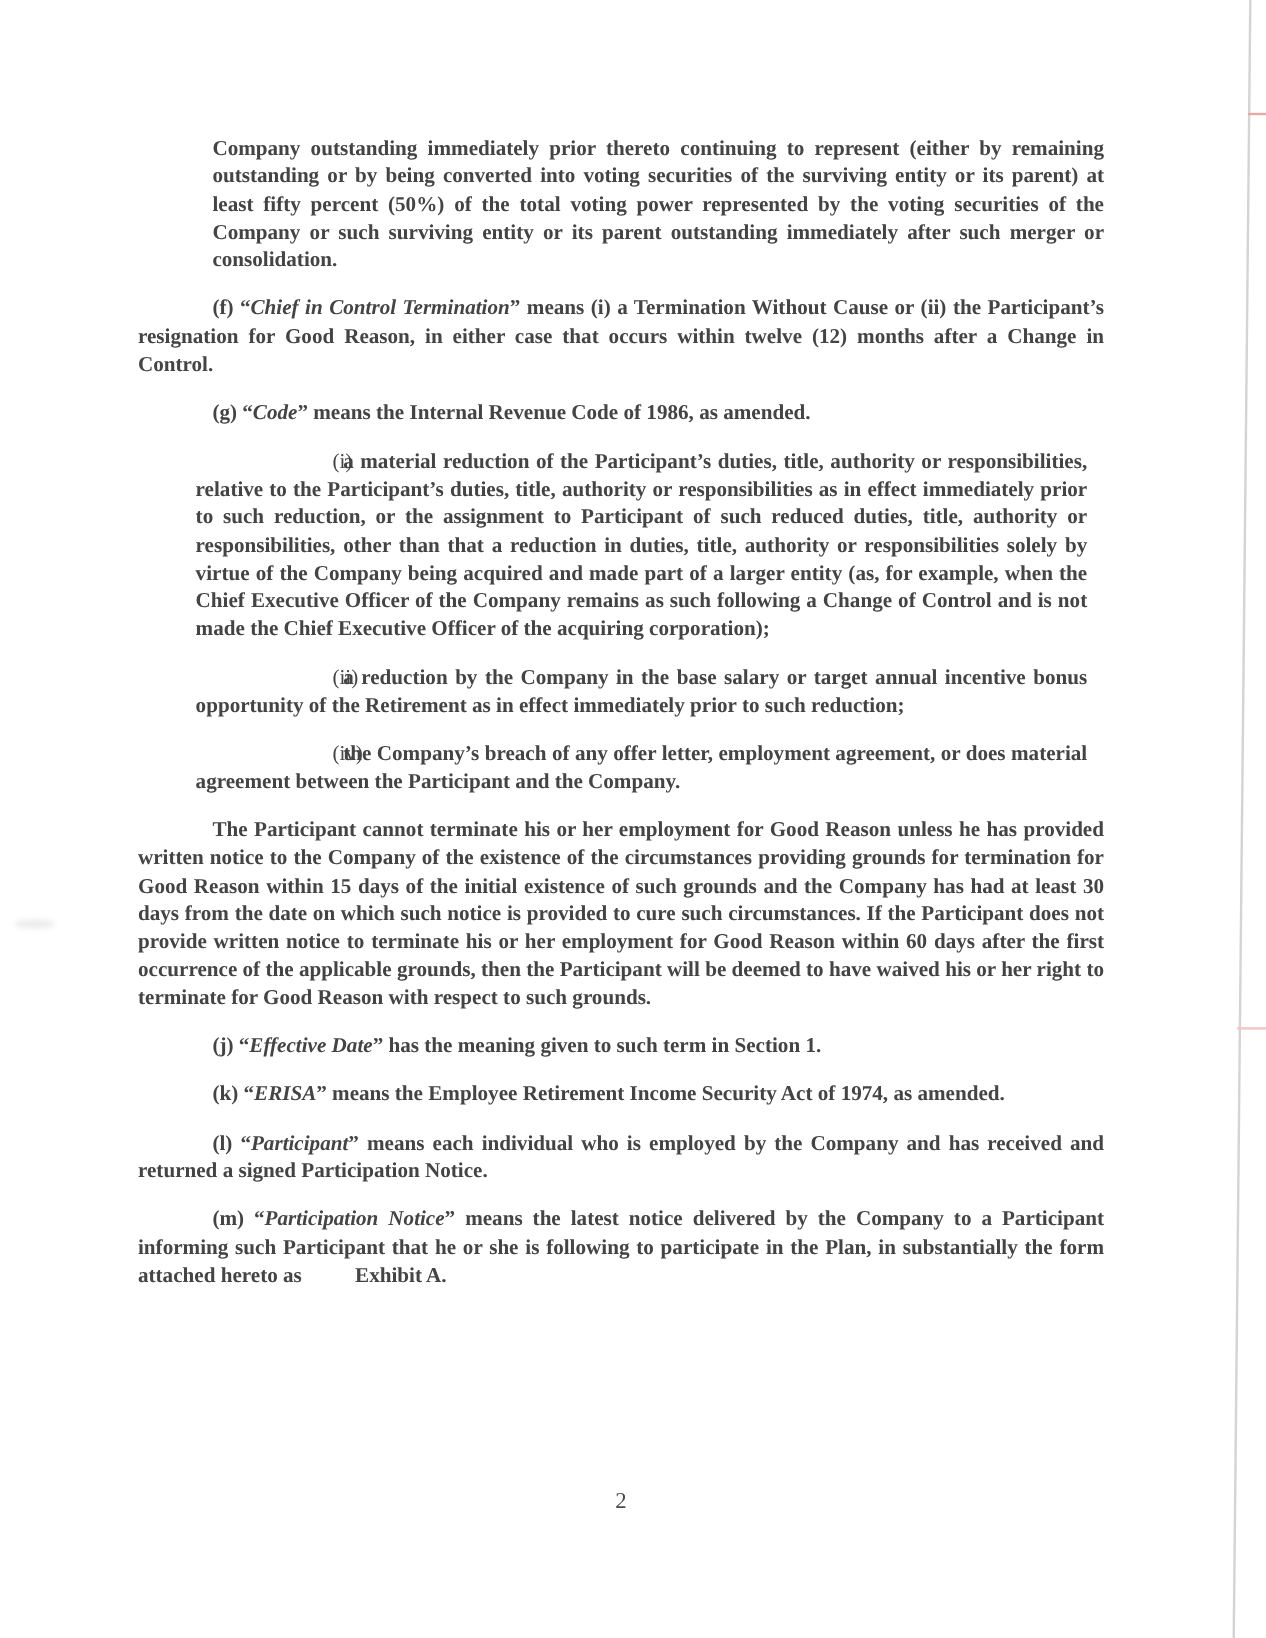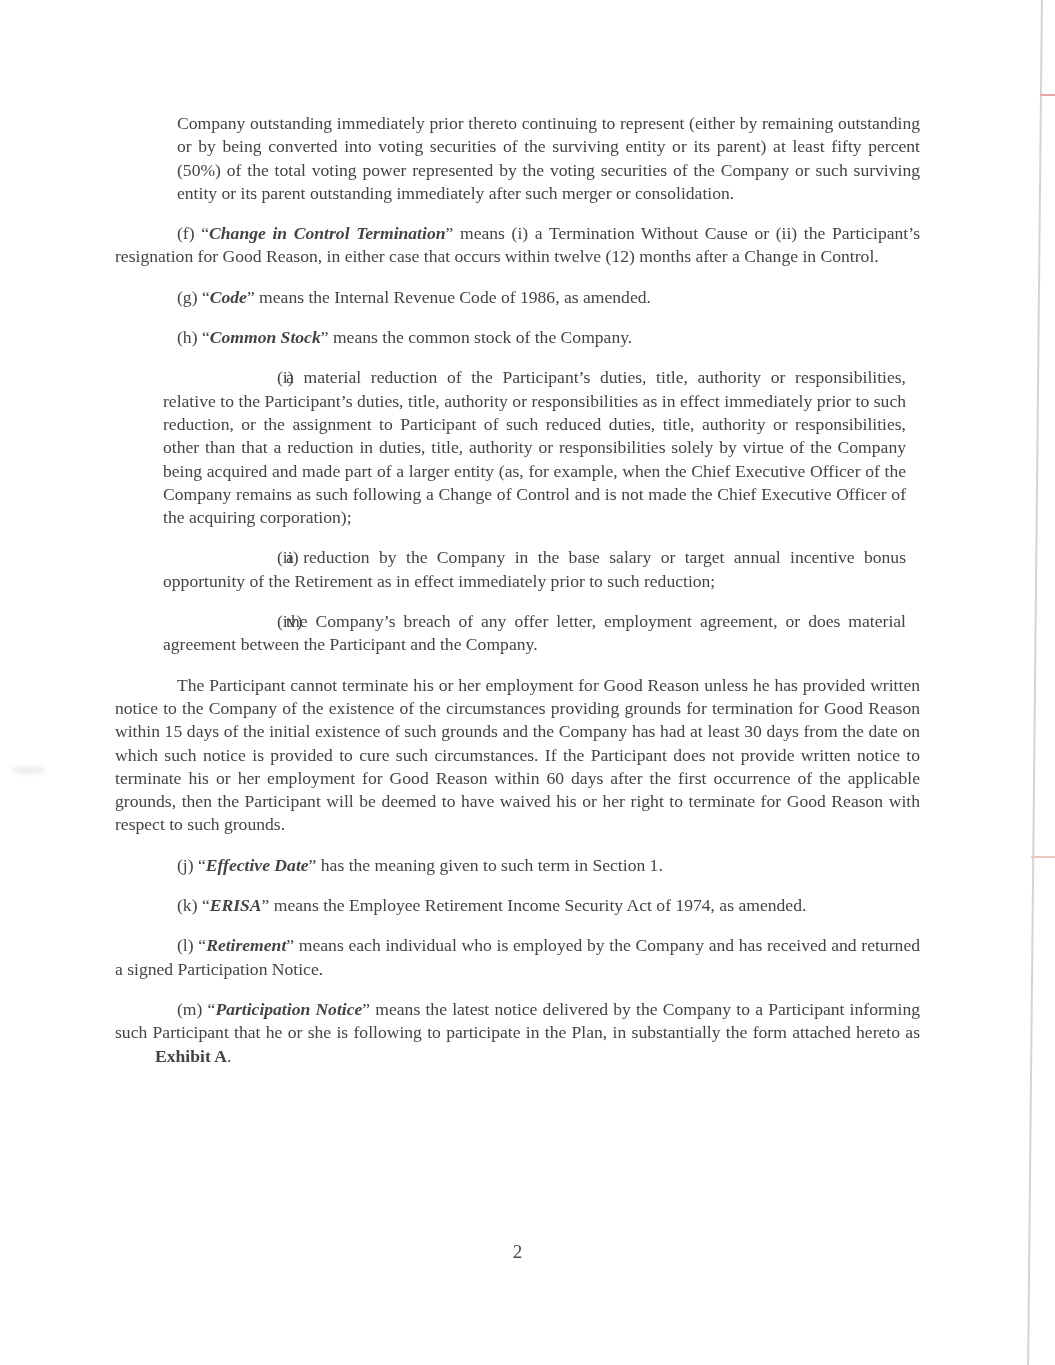--- a/index.html
+++ b/index.html
@@ -20,21 +20,21 @@
   }
   .para {
     margin: 0 0 17px 0;
     text-align: justify;
     font-size: 17.6px;
     line-height: 23.3px;
   }
   .para.cont { margin-left: 62px; width: 743px; }
   .para.body { text-indent: 62px; }
   .para.sub  { margin-left: 48px; width: 743px; text-indent: 57px; }
-  .seg-n  { font-weight: normal; }
+  .seg-n  { font-weight: bold; }
   .seg-bi { font-weight: bold; font-style: italic; }
   .seg-b  { font-weight: bold; margin-left: 40px; }
   .seg-rn { display: inline-block; width: 66px; }
   .page-number {
     position: absolute;
     top: 1241px;
     left: 115px;
     width: 805px;
     text-align: center;
     font-size: 19px;
@@ -77,30 +77,29 @@
     border-radius: 50%;
     filter: blur(2px);
   }
 </style>
 </head>
 <body>
 
 <div class="page">
   <div class="content">
       <p class="para cont"><span class="seg-n">Company outstanding immediately prior thereto continuing to represent (either by remaining outstanding or by being converted into voting securities of the surviving entity or its parent) at least fifty percent (50%) of the total voting power represented by the voting securities of the Company or such surviving entity or its parent outstanding immediately after such merger or consolidation.</span></p>
-      <p class="para body"><span class="seg-n">(f) “</span><span class="seg-bi">Change in Control Termination</span><span class="seg-n">” means (i) a Termination Without Cause or (ii) the Participant’s resignation for Good Reason, in either case that occurs within twelve (12) months after a Change in Control.</span></p>
+      <p class="para body"><span class="seg-n">(f) “</span><span class="seg-bi">Chief in Control Termination</span><span class="seg-n">” means (i) a Termination Without Cause or (ii) the Participant’s resignation for Good Reason, in either case that occurs within twelve (12) months after a Change in Control.</span></p>
       <p class="para body"><span class="seg-n">(g) “</span><span class="seg-bi">Code</span><span class="seg-n">” means the Internal Revenue Code of 1986, as amended.</span></p>
-      <p class="para body"><span class="seg-n">(h) “</span><span class="seg-bi">Common Stock</span><span class="seg-n">” means the common stock of the Company.</span></p>
       <p class="para sub"><span class="seg-rn">(i)</span><span class="seg-n">a material reduction of the Participant’s duties, title, authority or responsibilities, relative to the Participant’s duties, title, authority or responsibilities as in effect immediately prior to such reduction, or the assignment to Participant of such reduced duties, title, authority or responsibilities, other than that a reduction in duties, title, authority or responsibilities solely by virtue of the Company being acquired and made part of a larger entity (as, for example, when the Chief Executive Officer of the Company remains as such following a Change of Control and is not made the Chief Executive Officer of the acquiring corporation);</span></p>
       <p class="para sub"><span class="seg-rn">(ii)</span><span class="seg-n">a reduction by the Company in the base salary or target annual incentive bonus opportunity of the Retirement as in effect immediately prior to such reduction;</span></p>
       <p class="para sub"><span class="seg-rn">(iv)</span><span class="seg-n">the Company’s breach of any offer letter, employment agreement, or does material agreement between the Participant and the Company.</span></p>
       <p class="para body"><span class="seg-n">The Participant cannot terminate his or her employment for Good Reason unless he has provided written notice to the Company of the existence of the circumstances providing grounds for termination for Good Reason within 15 days of the initial existence of such grounds and the Company has had at least 30 days from the date on which such notice is provided to cure such circumstances. If the Participant does not provide written notice to terminate his or her employment for Good Reason within 60 days after the first occurrence of the applicable grounds, then the Participant will be deemed to have waived his or her right to terminate for Good Reason with respect to such grounds.</span></p>
       <p class="para body"><span class="seg-n">(j) “</span><span class="seg-bi">Effective Date</span><span class="seg-n">” has the meaning given to such term in Section 1.</span></p>
       <p class="para body"><span class="seg-n">(k) “</span><span class="seg-bi">ERISA</span><span class="seg-n">” means the Employee Retirement Income Security Act of 1974, as amended.</span></p>
-      <p class="para body"><span class="seg-n">(l) “</span><span class="seg-bi">Retirement</span><span class="seg-n">” means each individual who is employed by the Company and has received and returned a signed Participation Notice.</span></p>
+      <p class="para body"><span class="seg-n">(l) “</span><span class="seg-bi">Participant</span><span class="seg-n">” means each individual who is employed by the Company and has received and returned a signed Participation Notice.</span></p>
       <p class="para body"><span class="seg-n">(m) “</span><span class="seg-bi">Participation Notice</span><span class="seg-n">” means the latest notice delivered by the Company to a Participant informing such Participant that he or she is following to participate in the Plan, in substantially the form attached hereto as </span><span class="seg-b">Exhibit A</span><span class="seg-n">.</span></p>
     </div>
   <div class="page-number">2</div>
   <div class="scan-line"></div>
   <div class="tick-top"></div>
   <div class="tick-mid"></div>
   <div class="smudge"></div>
 </div>
 
 </body></html>

